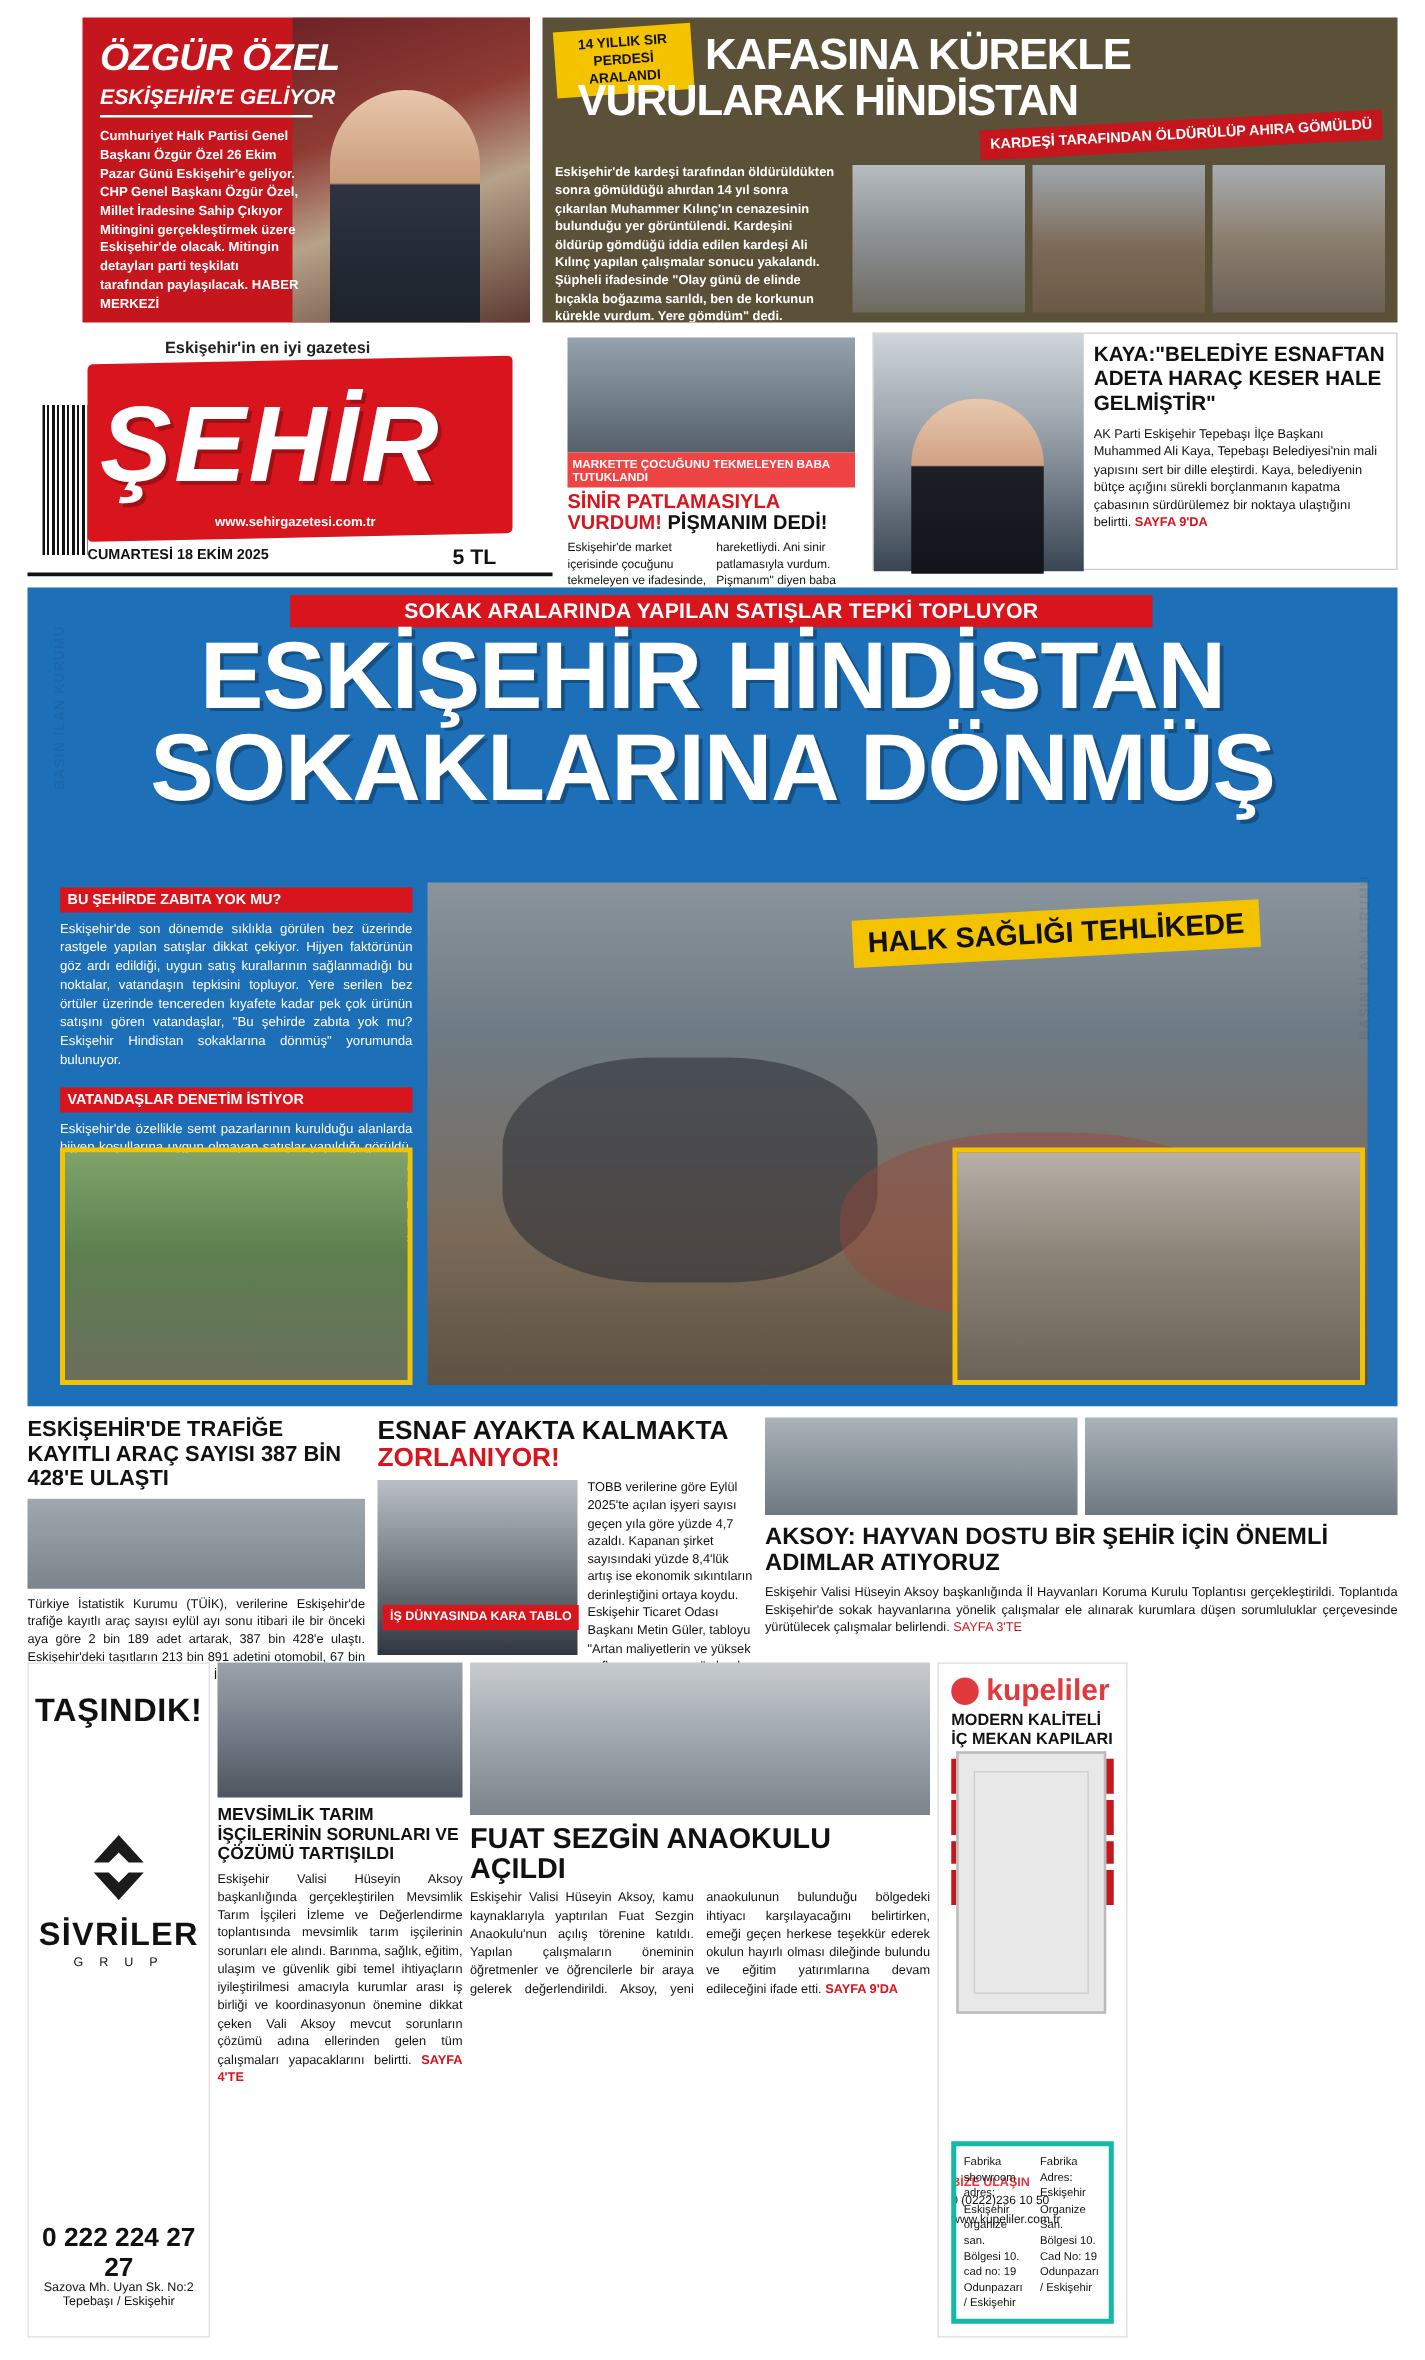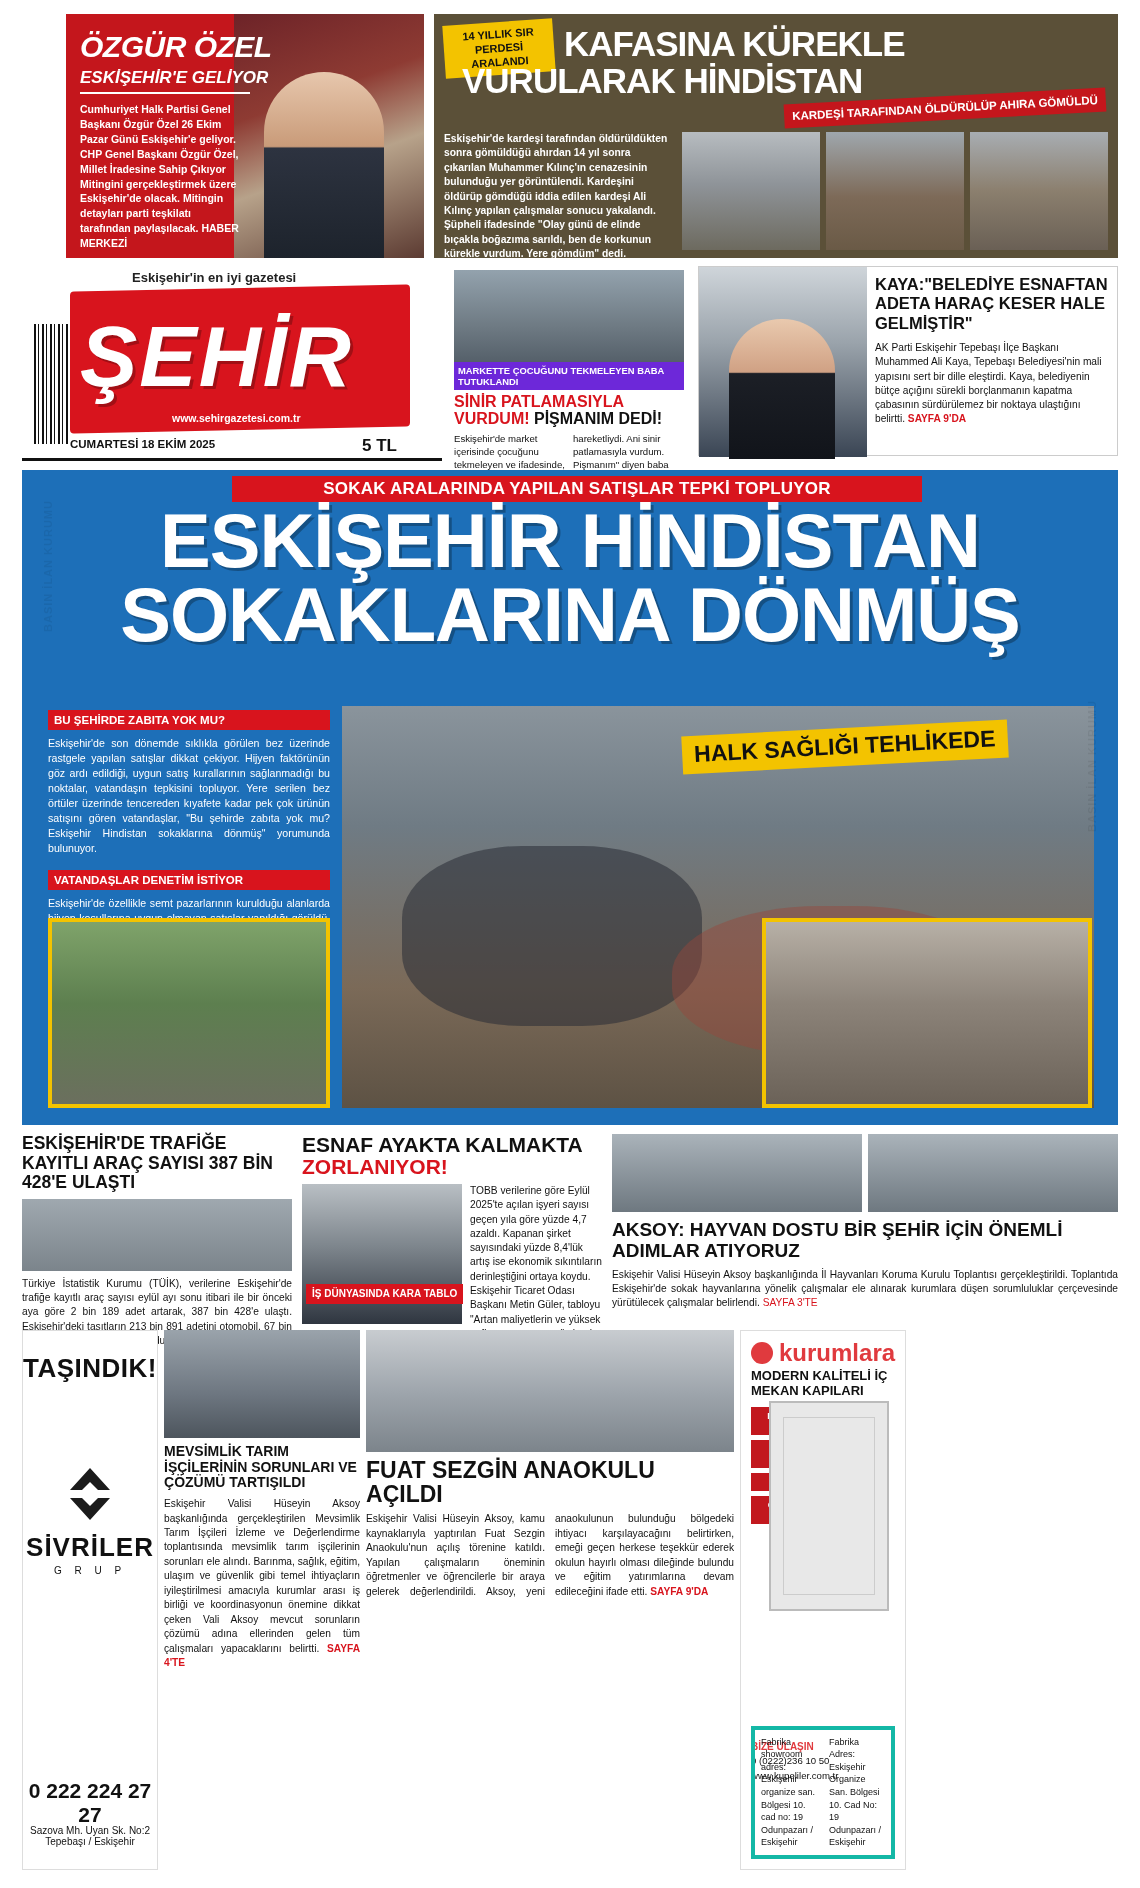--- a/index.html
+++ b/index.html
@@ -50,21 +50,21 @@
       font-style:italic; letter-spacing:2px; line-height:112px; text-shadow: 3px 3px 0 rgba(0,0,0,.25); }
   .logo-url { position:absolute; left:150px; top:146px; font-size:10.5px; color:#fff; font-weight:bold; z-index:3;}
   .barcode { position:absolute; left:12px; top:58px; width:36px; height:120px;
       background: repeating-linear-gradient(90deg,#111 0 2px, #fff 2px 4px, #111 4px 5px, #fff 5px 8px); }
   .dateline { position:absolute; left:48px; top:172px; font-size:11.5px; font-weight:bold; color:#111; }
   .price { position:absolute; left:340px; top:170px; font-size:17px; font-weight:bold; color:#111; }
   .mast-rule { position:absolute; left:0; top:192px; width:420px; height:3px; background:#111; }
 
   .mid-news { position:absolute; left:432px; top:4px; width:230px; height:186px; }
   .mid-news .img { width:230px; height:92px; background:linear-gradient(180deg,#93a2ad 0%,#6f7b84 60%,#55606a 100%); }
-  .mid-news .kicker { background:#6d28d9; color:#fff; font-size:9.4px; font-weight:bold; padding:3px 4px; }
+  .mid-news .kicker { background:#ef4444; color:#fff; font-size:9.4px; font-weight:bold; padding:3px 4px; }
   .mid-news h3 { margin:3px 0 0; font-size:16px; font-weight:bold; color:#111; line-height:1.08; }
   .mid-news h3 .hl { color:#d8141d; }
   .mid-news .txt { font-size:9.6px; line-height:1.36; margin-top:4px; column-count:2; column-gap:8px;}
 
   .kaya { position:absolute; left:676px; top:0; width:420px; height:190px; border:1px solid #ccc; }
   .kaya .pic { position:absolute; left:0; top:0; width:168px; height:190px;
       background:linear-gradient(180deg,#cfd5da 0%,#9aa3ab 40%,#3a4554 100%); }
   .kaya .pic:after{content:"";position:absolute;left:30px;top:52px;width:106px;height:140px;border-radius:52px 52px 0 0;
       background:linear-gradient(180deg,#e9c9ae 0%,#d0a184 38%,#1c1f26 39%,#11141a 100%);}
   .kaya h3 { position:absolute; left:176px; top:8px; right:6px; margin:0; font-size:16.5px; font-weight:bold; line-height:1.18; }
@@ -309,21 +309,21 @@
       <div class="cols">
         <span>Eskişehir Valisi Hüseyin Aksoy, kamu kaynaklarıyla yaptırılan Fuat Sezgin Anaokulu'nun açılış törenine katıldı. Yapılan çalışmaların öneminin öğretmenler ve öğrencilerle bir araya gelerek değerlendirildi.</span>
         <span>Aksoy, yeni anaokulunun bulunduğu bölgedeki ihtiyacı karşılayacağını belirtirken, emeği geçen herkese teşekkür ederek okulun hayırlı olması dileğinde bulundu ve eğitim yatırımlarına devam edileceğini ifade etti.</span>
         <span class="ref">SAYFA 9'DA</span>
       </div>
     </div>
 
     <div class="ad-kupeliler">
       <div class="brand">
         <span class="dot"></span>
-        <span class="name">kurumlara</span>
+        <span class="name">kupeliler</span>
       </div>
       <div class="h2">MODERN KALİTELİ İÇ MEKAN KAPILARI</div>
       <div class="chips">
         <div class="chip">FABRİKADAN DİREKT SATIŞ</div>
         <div class="chip">VİLLALAR İÇİN ÖZEL TASARIM YAPILIR</div>
         <div class="chip">K.KARTINA 8 TAKSİT</div>
         <div class="chip">ÖZEL RENK VE KASA ÇALIŞILIR</div>
       </div>
       <div class="door"></div>
       <div class="contact">

